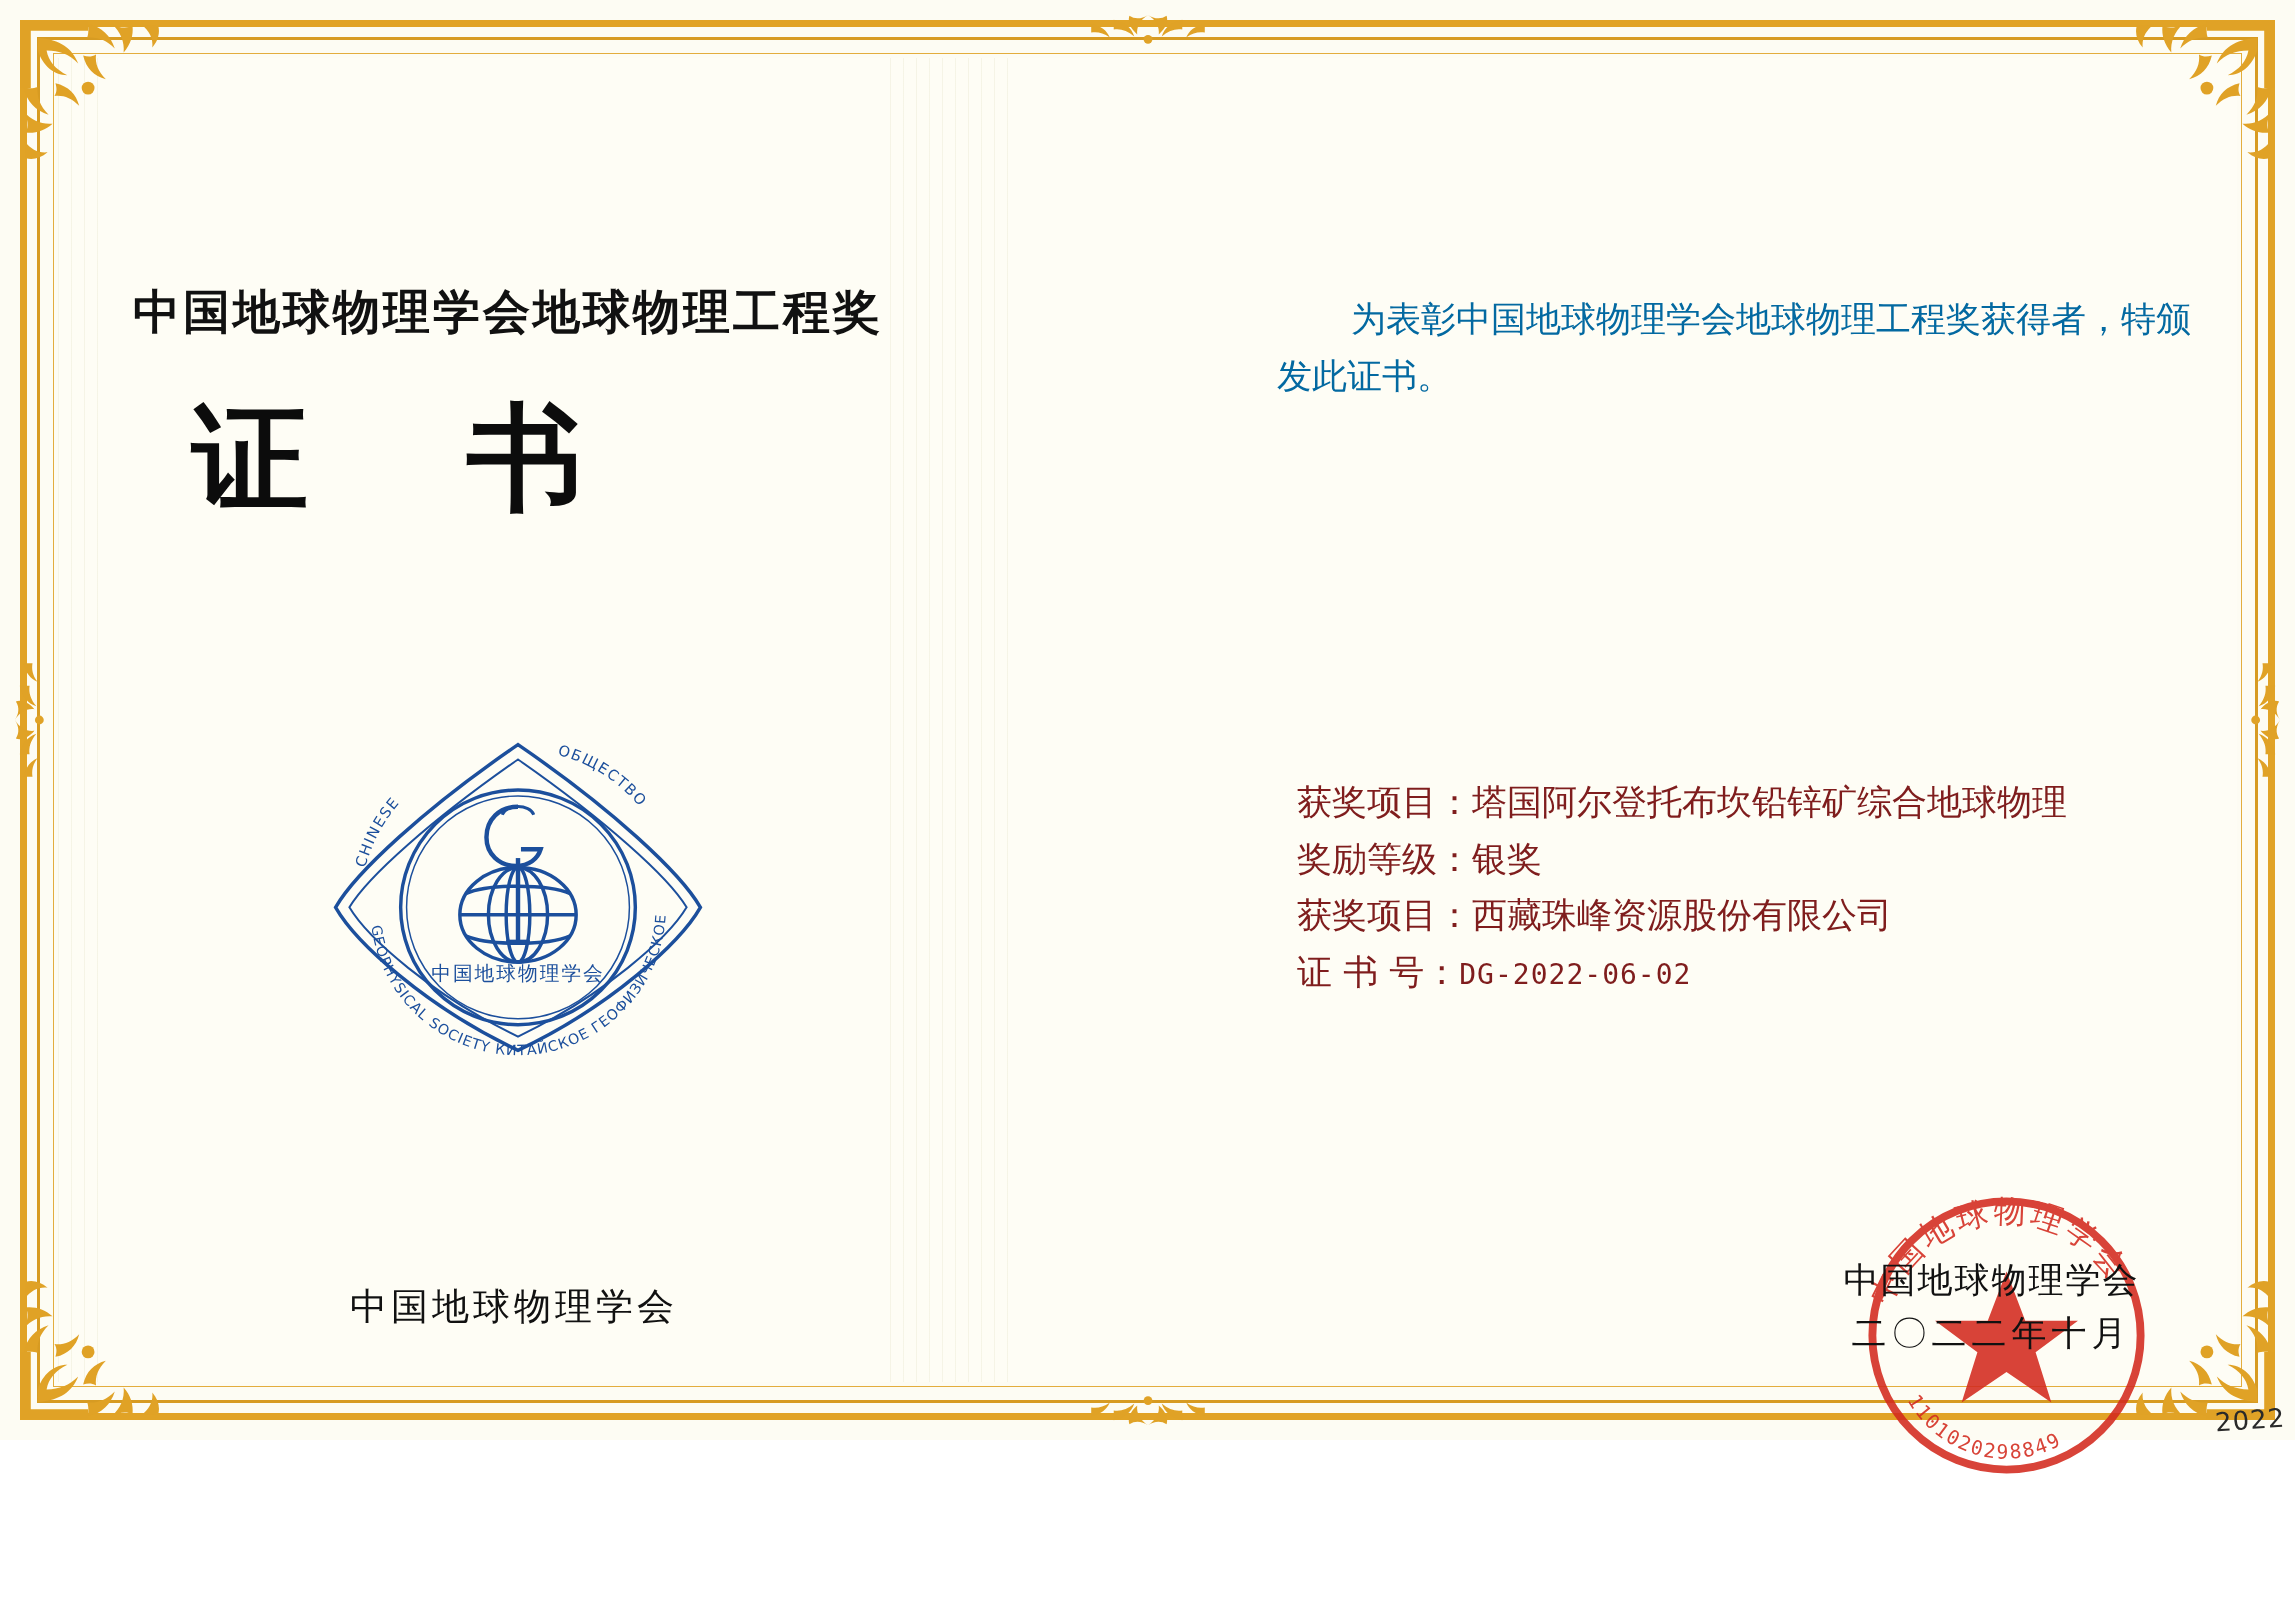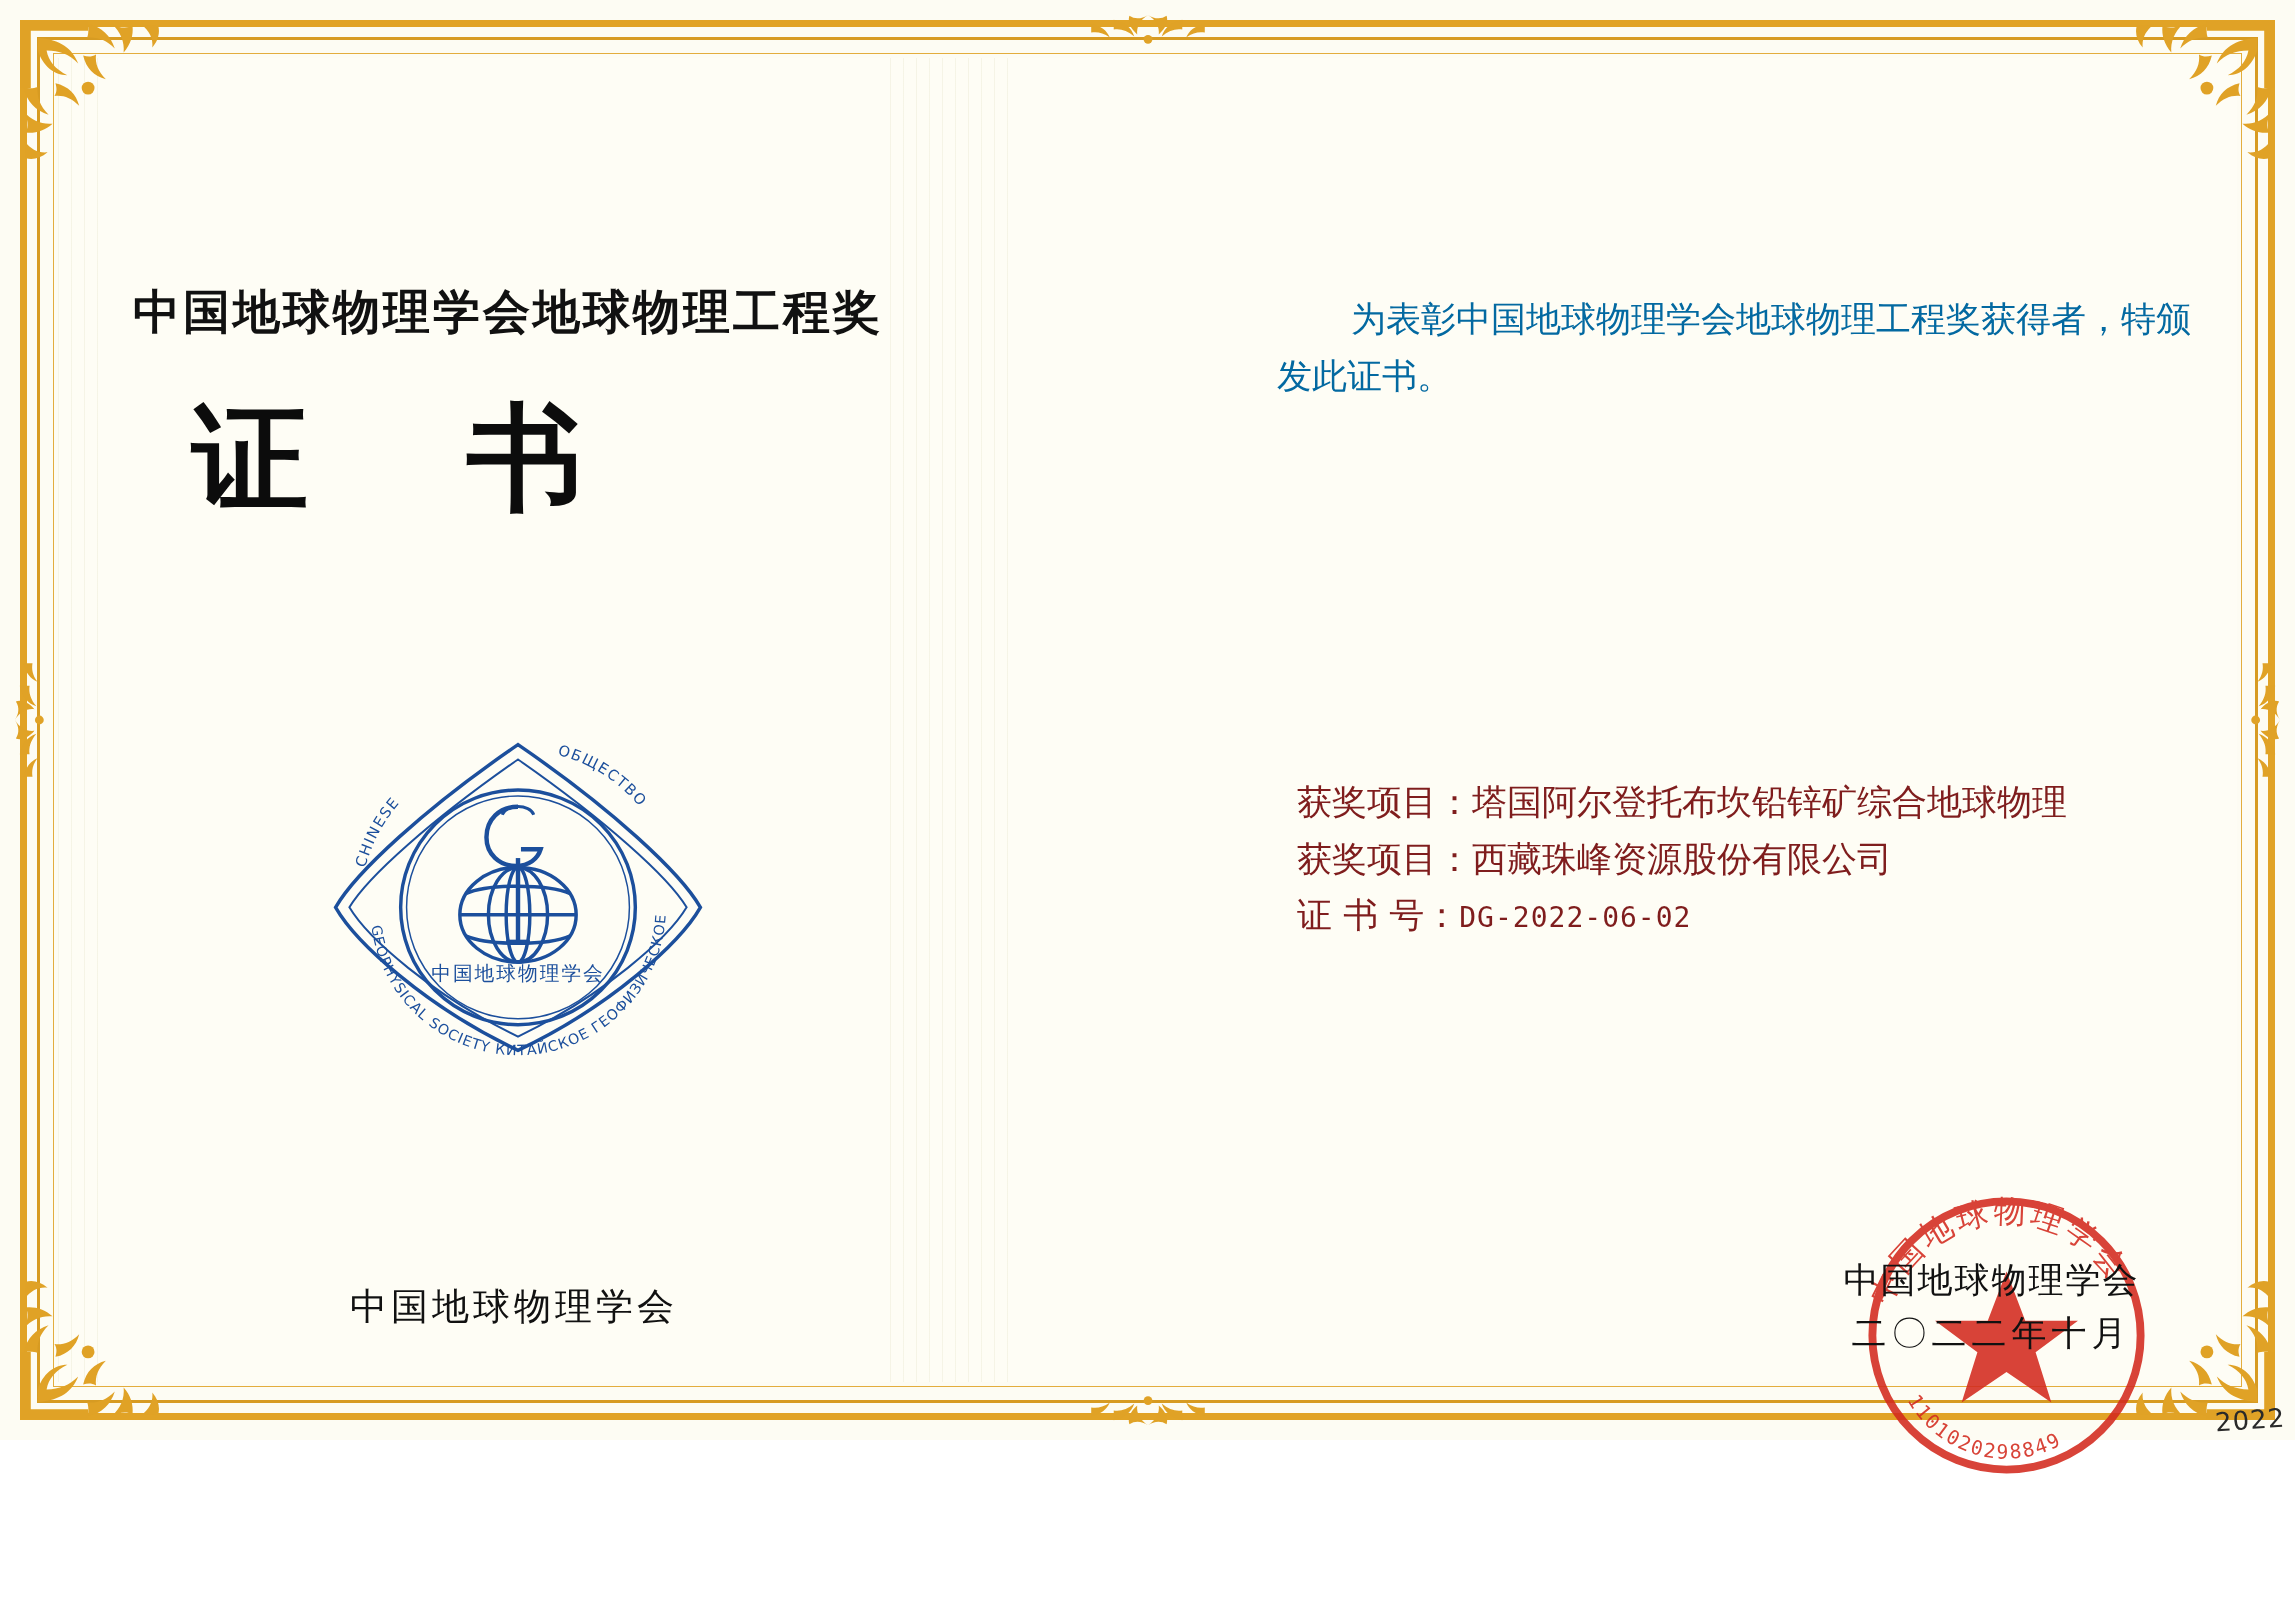--- a/index.html
+++ b/index.html
@@ -388,20 +388,23 @@
 
     <div class="body-text">
       <div class="p1">为表彰中国地球物理学会地球物理工程奖获得者，特颁发此证书。</div>
     </div>
 
     <div class="fields">
       <div class="field-row wrap">
         <span>获奖项目：</span><span>塔国阿尔登托布坎铅锌矿综合地球物理</span>
       </div>
       <div class="field-row">
+        <span>奖励等级：</span><span>银奖</span>
+      </div>
+      <div class="field-row">
         <span>获奖项目：</span><span>西藏珠峰资源股份有限公司</span>
       </div>
       <div class="field-row">
         <span>证 书 号：</span><span class="mono">DG-2022-06-02</span>
       </div>
     </div>
 
     <div class="seal">
       <svg viewBox="0 0 720 720" xmlns="http://www.w3.org/2000/svg">
         <defs>

